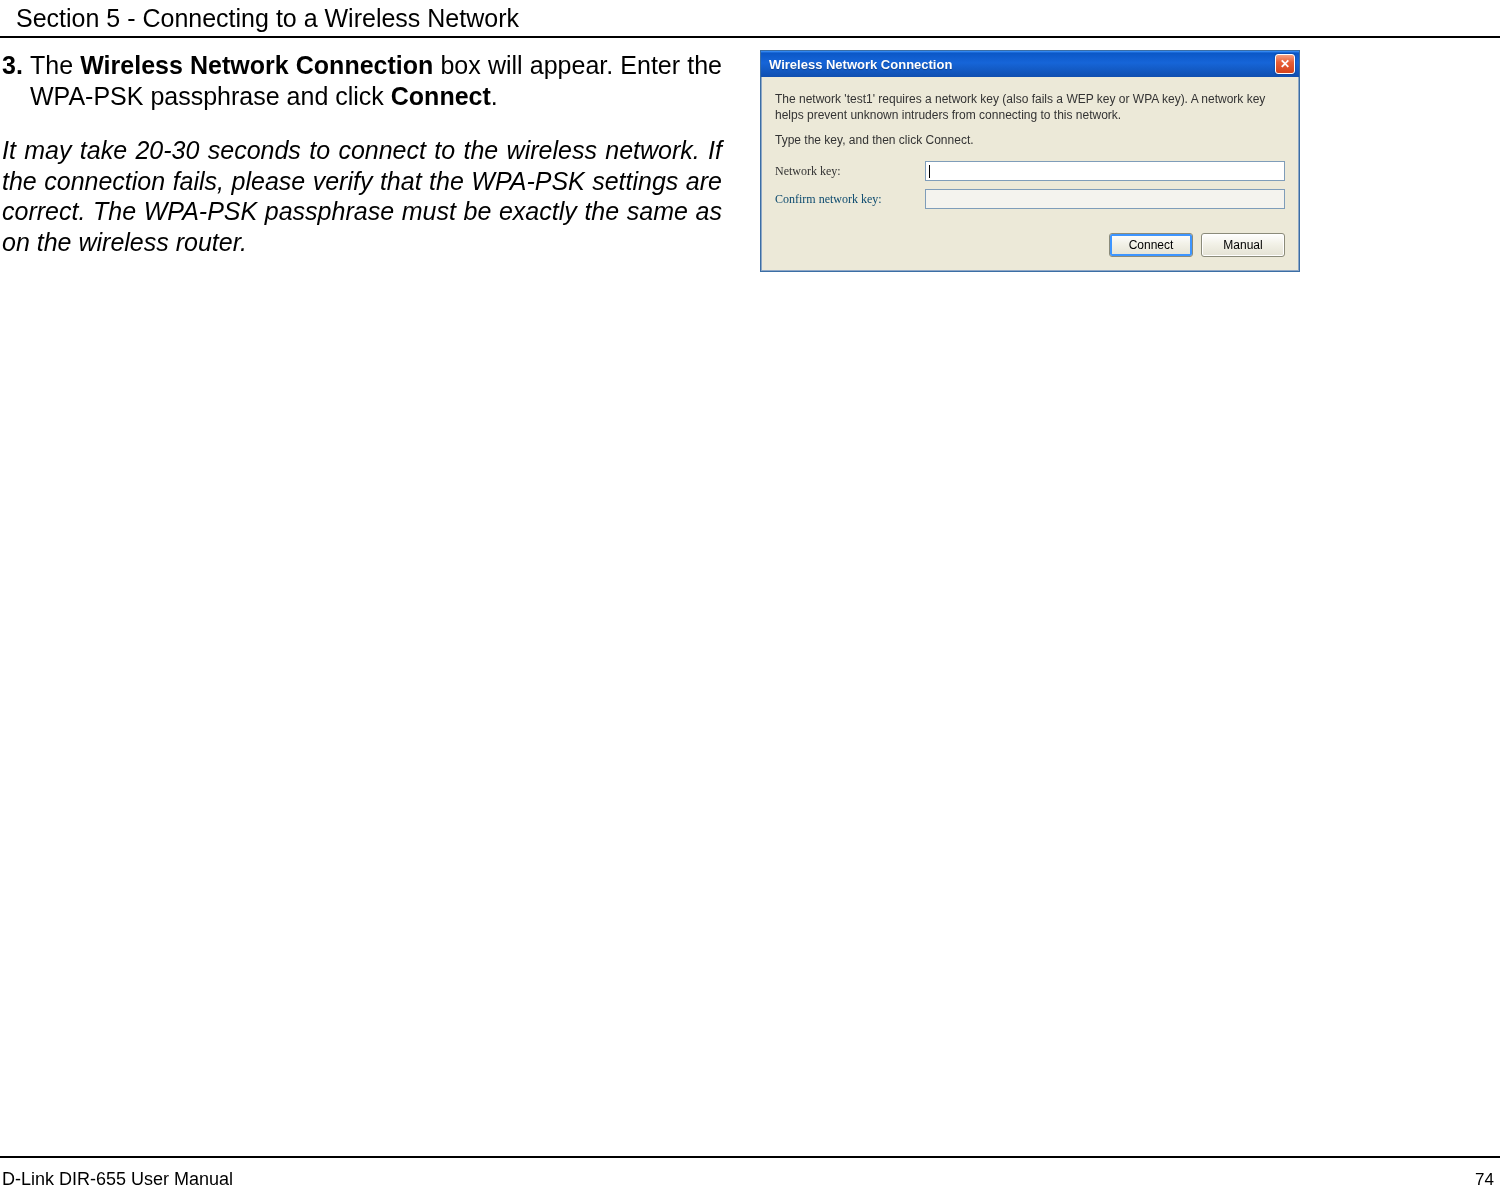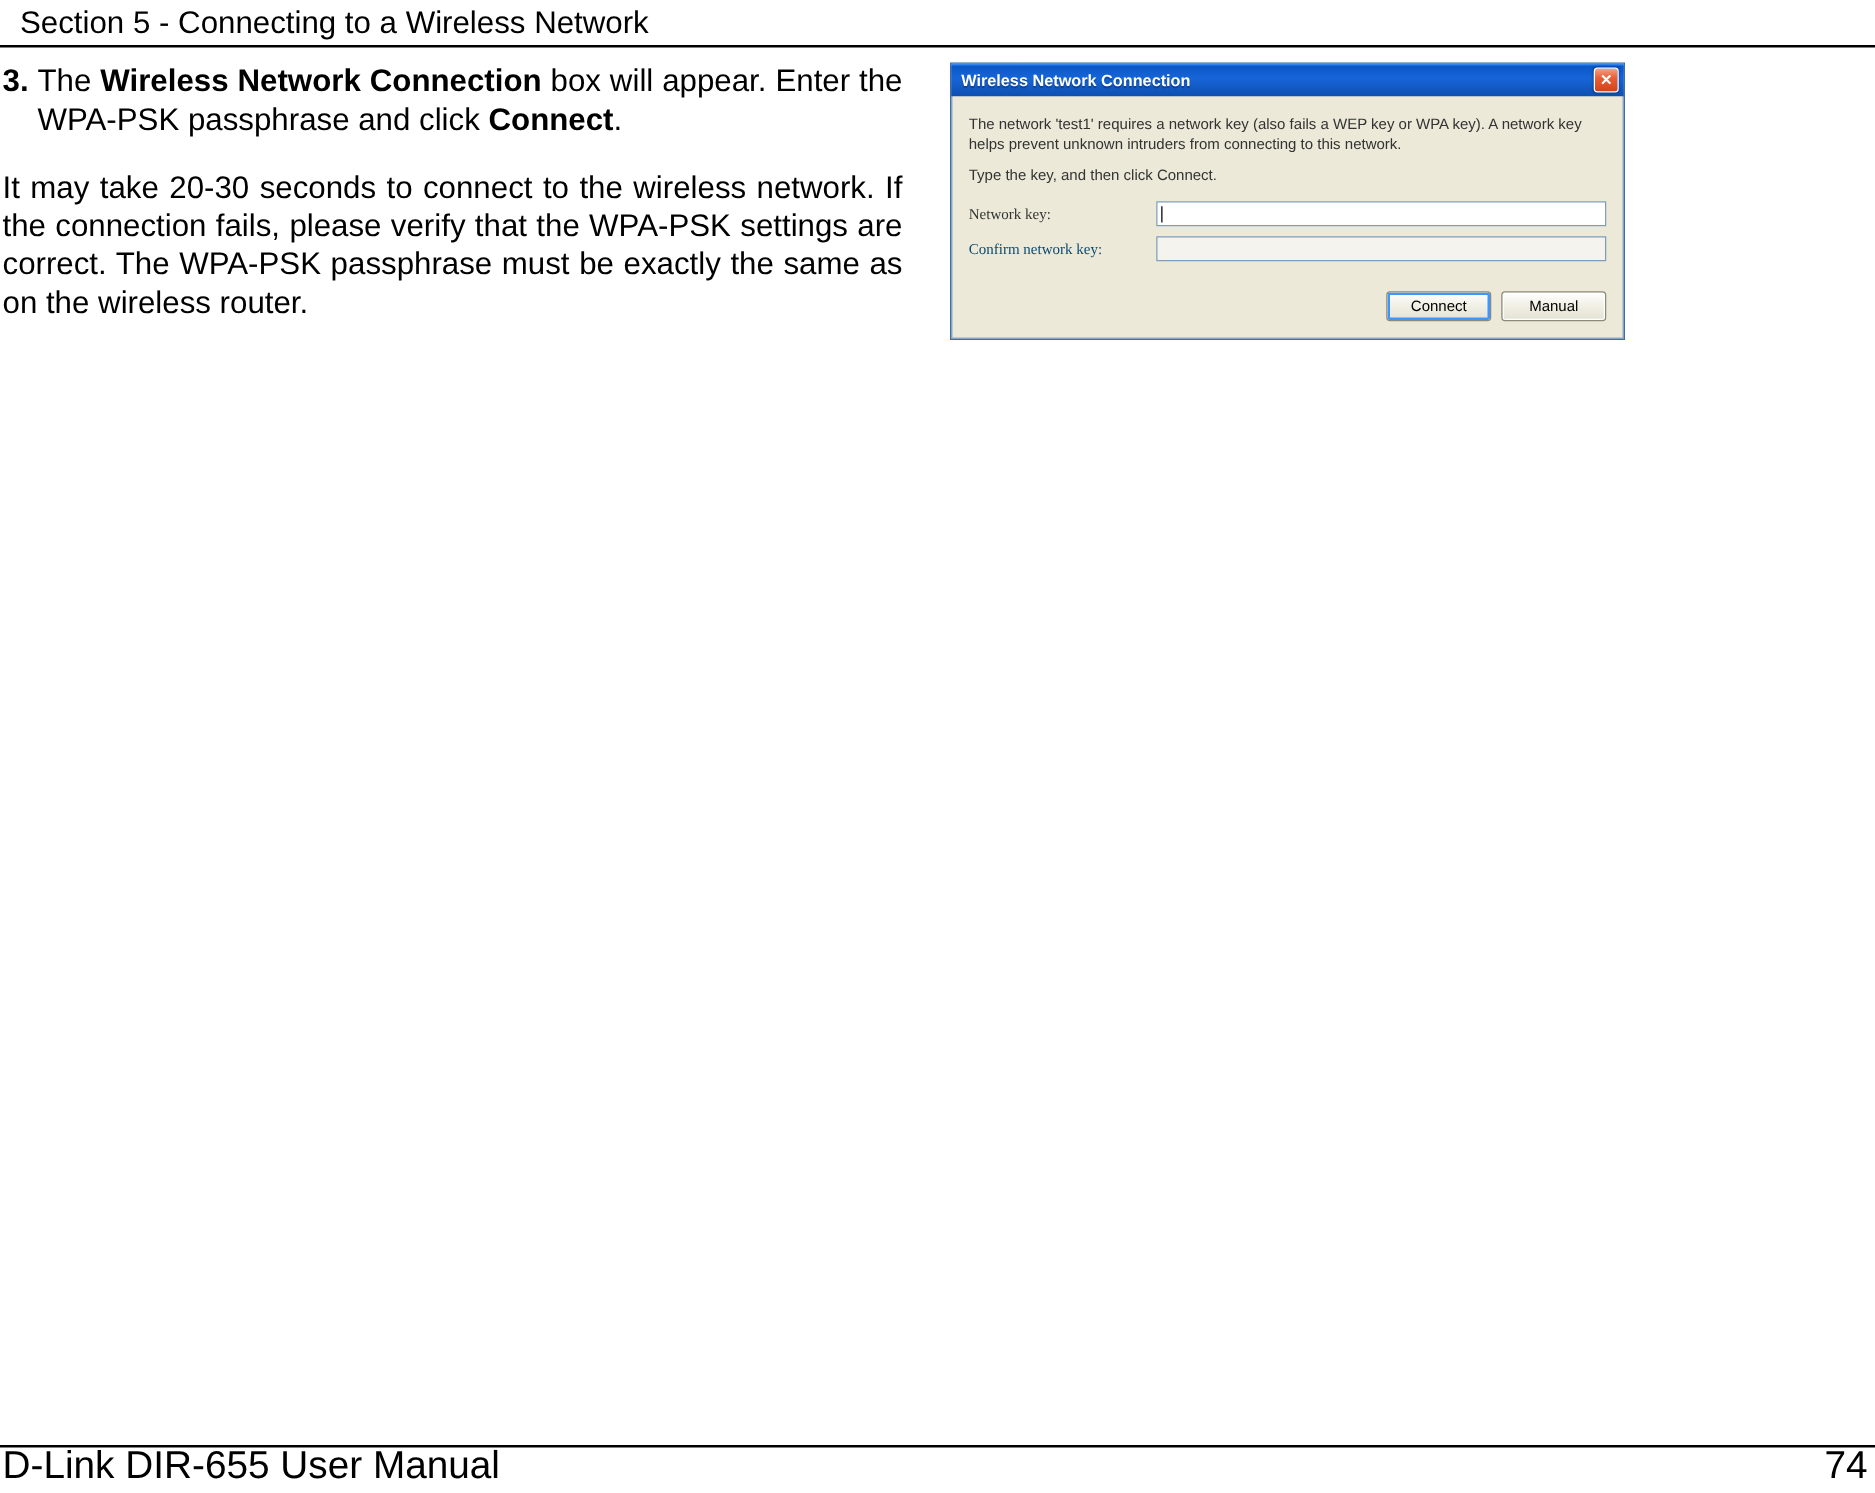--- a/index.html
+++ b/index.html
@@ -47,20 +47,21 @@
     text-align: justify;
   }
   .step-num {
     flex: 0 0 28px;
     font-weight: bold;
   }
   .step-text { flex: 1; }
   .para {
     text-align: justify;
     margin-top: 17px;
+    font-style: italic;
   }
   b { font-weight: bold; }
 
   
   .dialog {
     position: absolute;
     top: 50px;
     left: 760px;
     width: 540px;
     border: 1px solid #3b6ea5;
@@ -162,27 +163,27 @@
     left: 0;
     right: 0;
     border-top: 2px solid #000;
   }
   .footer-left {
     position: absolute;
     bottom: 4px;
     left: 2px;
     font-family: "Arial Narrow", Arial, sans-serif;
     font-stretch: condensed;
-    font-size: 31px;
+    font-size: 18px;
   }
   .footer-right {
     position: absolute;
     bottom: 4px;
     right: 6px;
-    font-size: 31px;
+    font-size: 17px;
   }
 </style>
 </head>
 <body>
 
 <div class="page">
   <div class="section-header">Section 5 - Connecting to a Wireless Network</div>
   <div class="top-rule"></div>
 
   <div class="body-col">

